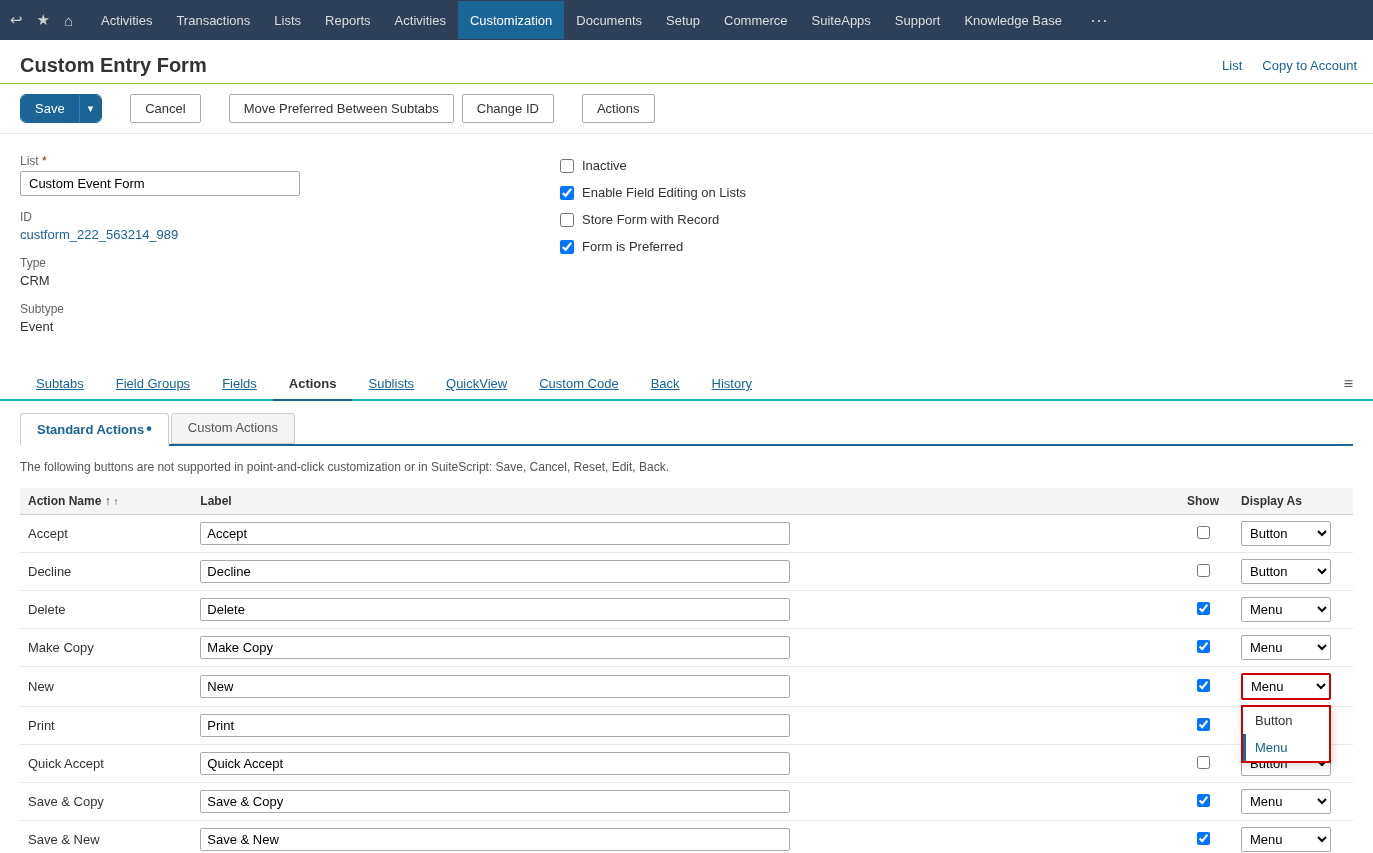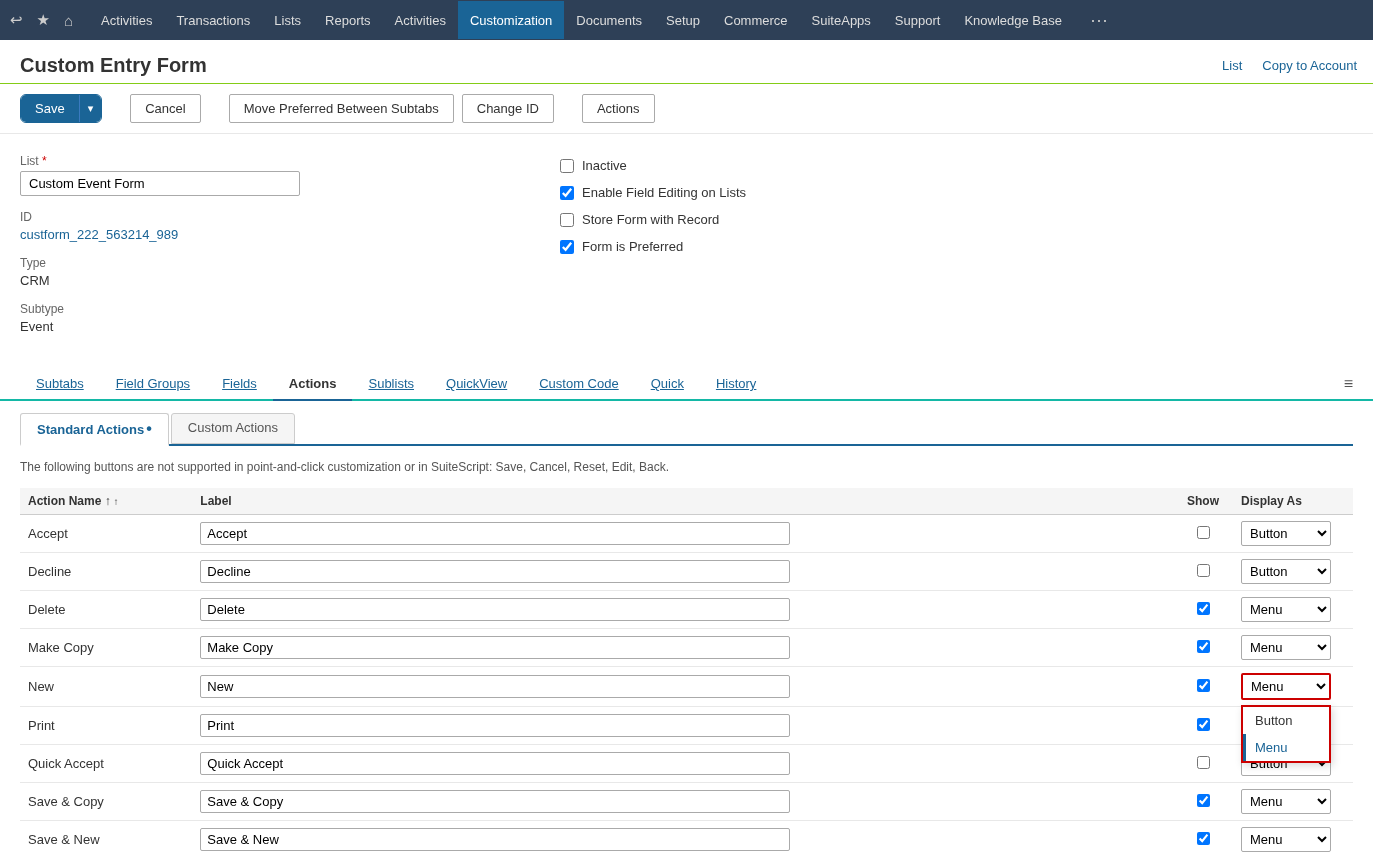--- a/index.html
+++ b/index.html
@@ -364,21 +364,21 @@
 </div>
 
 <div class="tabs-bar">
   <div class="tab-item">Subtabs</div>
   <div class="tab-item">Field Groups</div>
   <div class="tab-item">Fields</div>
   <div class="tab-item active">Actions</div>
   <div class="tab-item">Sublists</div>
   <div class="tab-item">QuickView</div>
   <div class="tab-item">Custom Code</div>
-  <div class="tab-item">Quick</div>
+  <div class="tab-item">Back</div>
   <div class="tab-item">History</div>
   <div class="tab-menu-icon">≡</div>
 </div>
 
 <div class="content-area">
 
   <div class="sub-tabs">
     <div class="sub-tab active">
       Standard Actions<span class="dot">•</span>
     </div>

